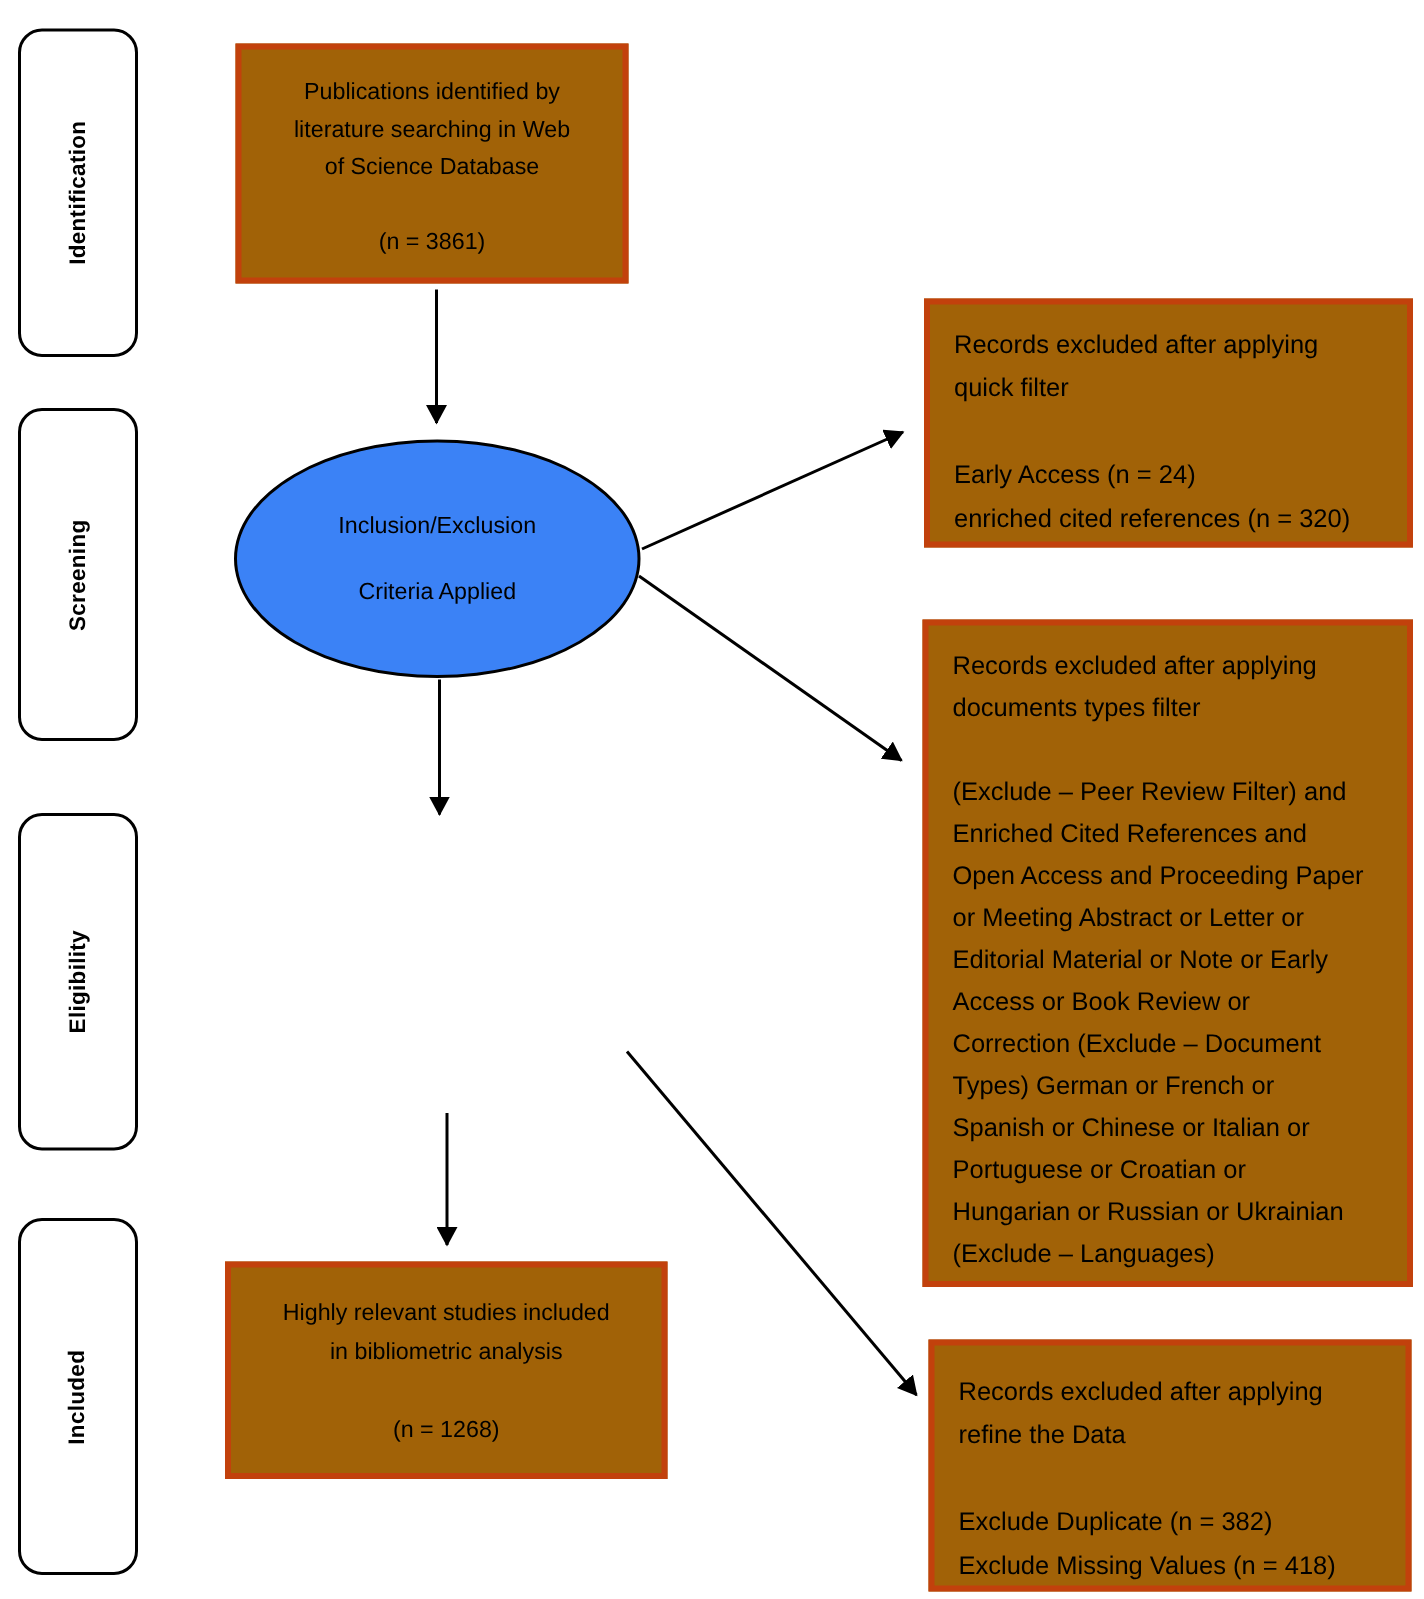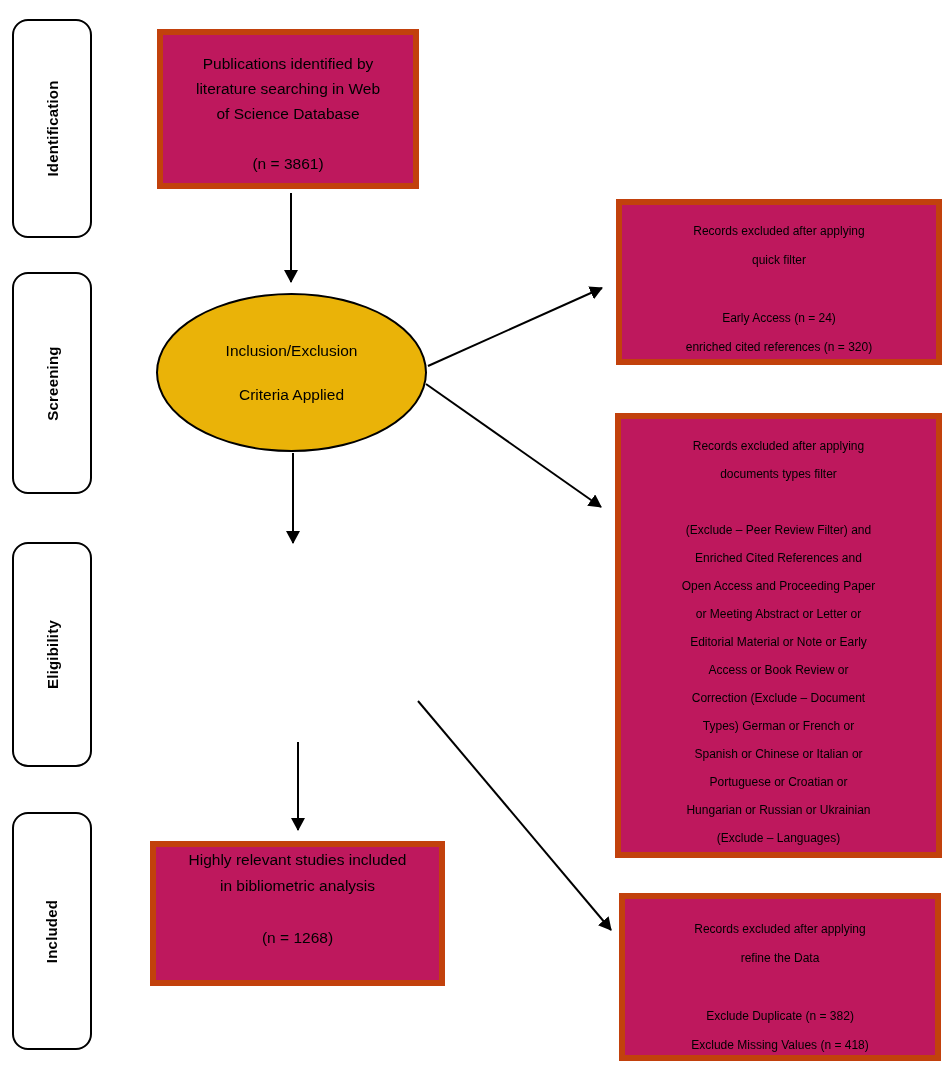--- a/index.html
+++ b/index.html
@@ -30,39 +30,39 @@
   .stage .stage-label {
     transform: rotate(-90deg);
     white-space: nowrap;
     font-weight: bold;
     font-size: 15px;
     letter-spacing: 0.2px;
   }
 
   
   .rect-box {
-    border: 6px solid #c2410c;
-    background: #be185d;
+    border: 4px solid #c2410c;
+    background: #a16207;
   }
   .center-text {
     text-align: center;
     white-space: pre-line;
     font-size: 15.5px;
   }
   .left-text {
-    text-align: center;
+    text-align: left;
     white-space: pre-line;
-    font-size: 12px;
+    font-size: 17px;
   }
 
   
   .ellipse {
     border: 2px solid #000000;
     border-radius: 50%;
-    background: #eab308;
+    background: #3b82f6;
     display: flex;
     align-items: center;
     justify-content: center;
   }
 
   .lh25 { line-height: 25px; }
   .lh22 { line-height: 22px; }
   .lh26 { line-height: 26px; }
   .lh28 { line-height: 28px; }
   .lh29 { line-height: 29px; }
@@ -106,21 +106,21 @@
 (n = 3861)</div>
   </div>
 
   <div class="ellipse abs" style="left:156px; top:293px; width:271px; height:159px;">
     <div class="center-text lh22">Inclusion/Exclusion
 
 Criteria Applied</div>
   </div>
 
 
-  <div class="rect-box abs" style="left:150px; top:841px; width:295px; height:145px; ">
+  <div class="rect-box abs" style="left:150px; top:841px; width:295px; height:145px; padding-top:18px;">
     <div class="center-text lh26">Highly relevant studies included
 in bibliometric analysis
 
 (n = 1268)</div>
   </div>
 
   <div class="rect-box abs" style="left:616px; top:199px; width:326px; height:166px; padding:12px 16px;">
     <div class="left-text lh29">Records excluded after applying
 quick filter
 

